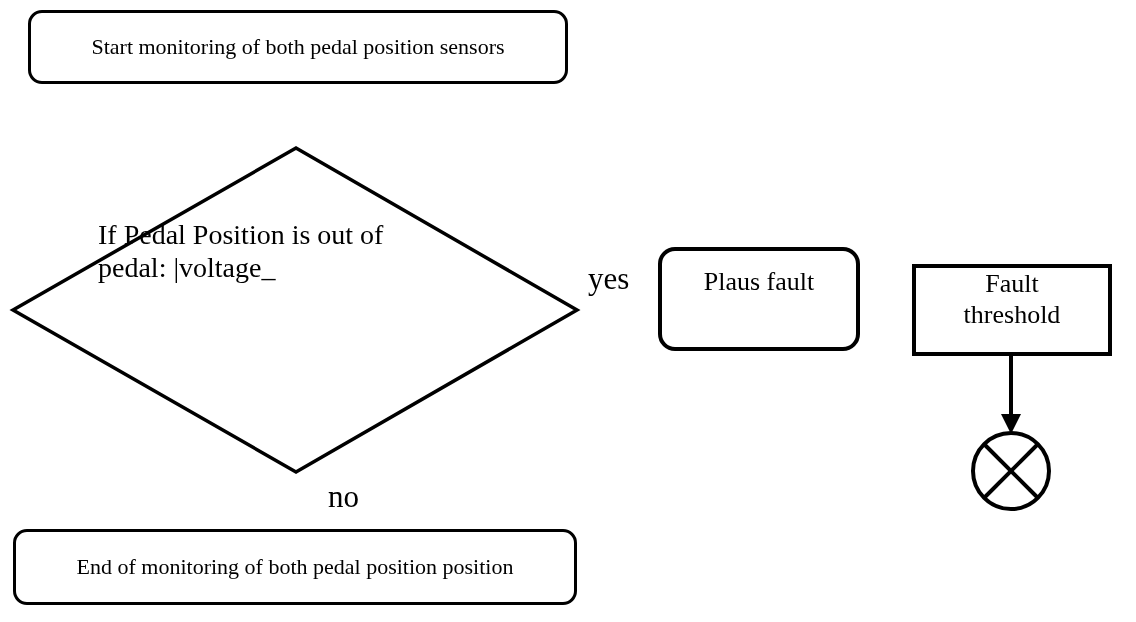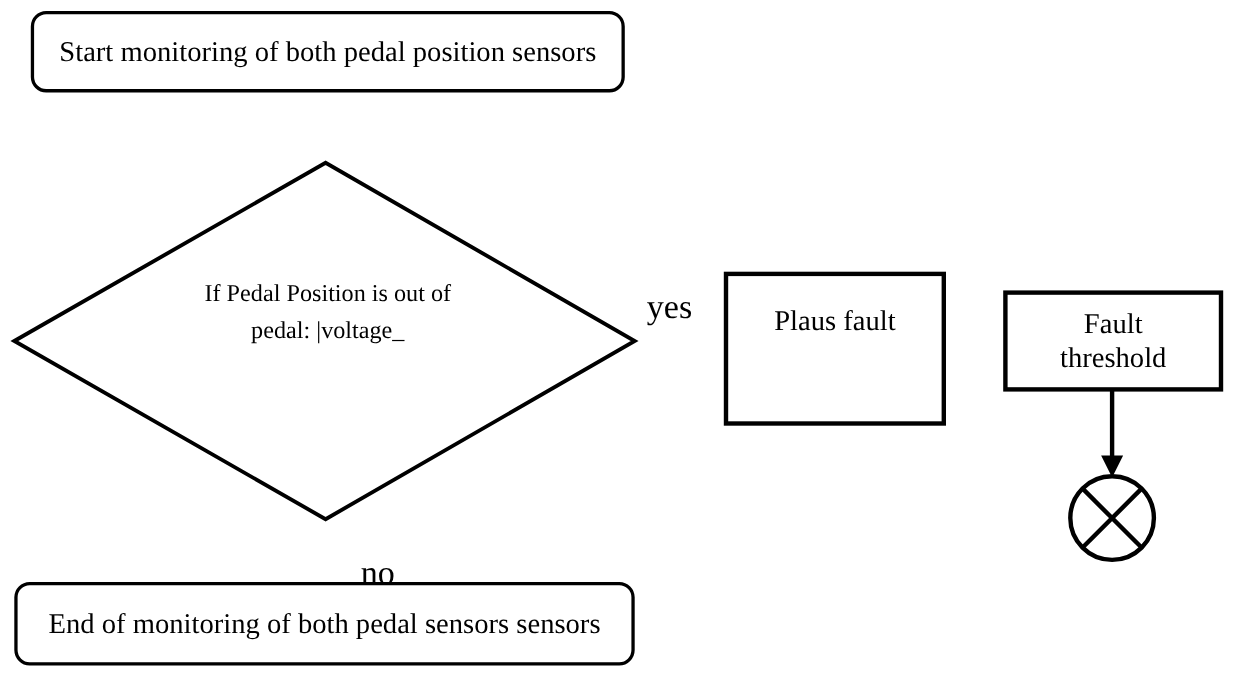--- a/index.html
+++ b/index.html
@@ -13,49 +13,49 @@
     overflow: hidden;
   }
   .rbox {
     position: absolute;
     box-sizing: border-box;
     border: 3px solid #000000;
     border-radius: 14px;
     display: flex;
     align-items: center;
     justify-content: center;
-    font-size: 26px;
+    font-size: 22px;
     text-align: center;
     white-space: nowrap;
   }
   .rbox-start { left: 28px; top: 10px; width: 540px; height: 74px; }
   .rbox-end   { left: 13px; top: 529px; width: 564px; height: 76px; }
   .sbox {
     position: absolute;
     box-sizing: border-box;
     border: 4px solid #000000;
     font-size: 26px;
     line-height: 31px;
     text-align: center;
   }
-  .sbox-plaus { left: 658px; top: 247px; width: 202px; height: 140px; padding-top: 25px; }
+  .sbox-plaus { left: 658px; top: 247px; width: 202px; height: 104px; padding-top: 15px; border-radius: 17px; }
   .sbox-fault {
     left: 912px; top: 264px; width: 200px; height: 92px;
-    display: flex; flex-direction: column; justify-content: center;
+    display: flex; flex-direction: column; 
   }
   .diamond-svg { position: absolute; left: 8px; top: 143px; }
   .diamond-text {
     position: absolute;
-    left: 98px; top: 250px; width: 400px;
-    font-size: 22px; line-height: 33px;
-    text-align: center;
+    left: 98px; top: 218px; width: 400px;
+    font-size: 28px; line-height: 33px;
+    text-align: left;
   }
   .edge-label { position: absolute; font-size: 31px; }
   .edge-label-yes { left: 588px; top: 261px; }
-  .edge-label-no  { left: 328px; top: 479px; margin-top: 24px; }
+  .edge-label-no  { left: 328px; top: 479px; }
   .terminator-svg { position: absolute; left: 955px; top: 350px; }
 </style>
 </head>
 <body>
 
 <div class="canvas">
 
   <div class="rbox rbox-start">
     <span>Start monitoring of both pedal position sensors</span>
   </div>
@@ -85,16 +85,16 @@
     <line x1="56" y1="5" x2="56" y2="68" stroke="#000000" stroke-width="4"></line>
     <polygon points="46,64 66,64 56,84" fill="#000000"></polygon>
     <g>
       <circle cx="56" cy="121" r="38" fill="none" stroke="#000000" stroke-width="4"></circle>
       <line x1="29" y1="94" x2="83" y2="148" stroke="#000000" stroke-width="4"></line>
       <line x1="83" y1="94" x2="29" y2="148" stroke="#000000" stroke-width="4"></line>
     </g>
   </svg>
 
   <div class="rbox rbox-end">
-    <span>End of monitoring of both pedal sensors sensors</span>
+    <span>End of monitoring of both pedal position position</span>
   </div>
 
 </div>
 
 </body></html>

